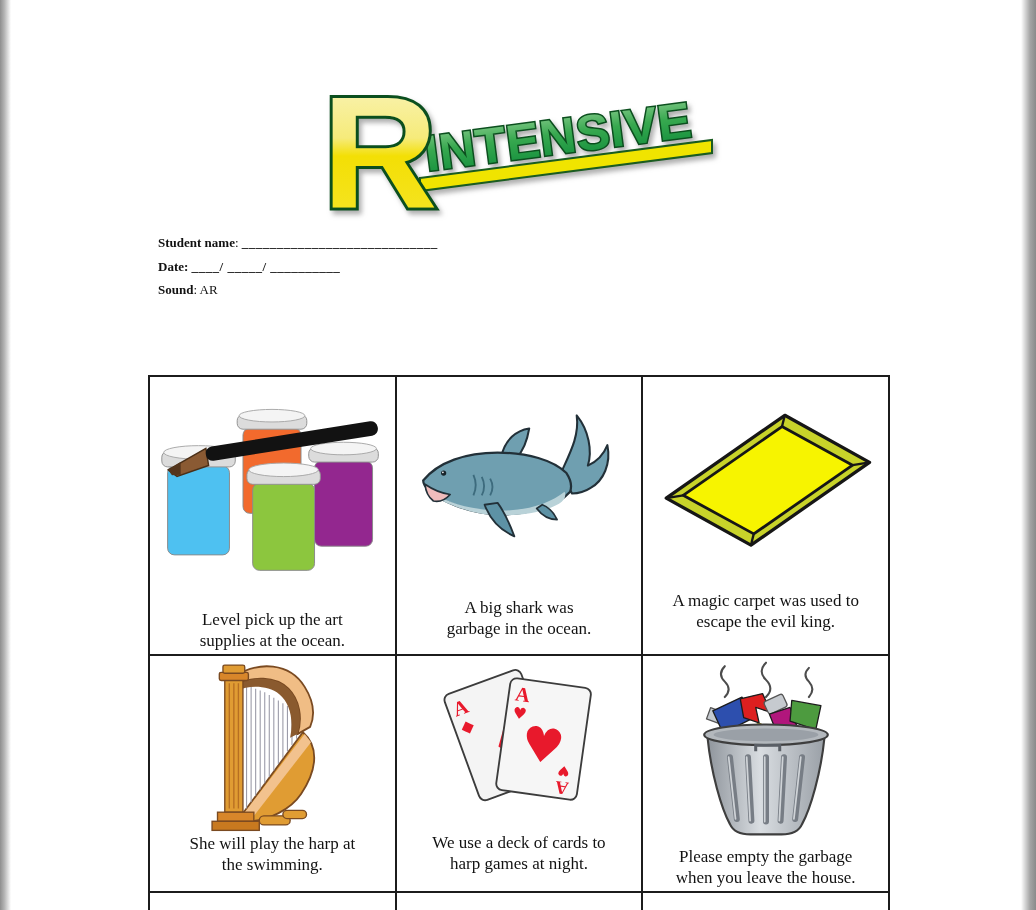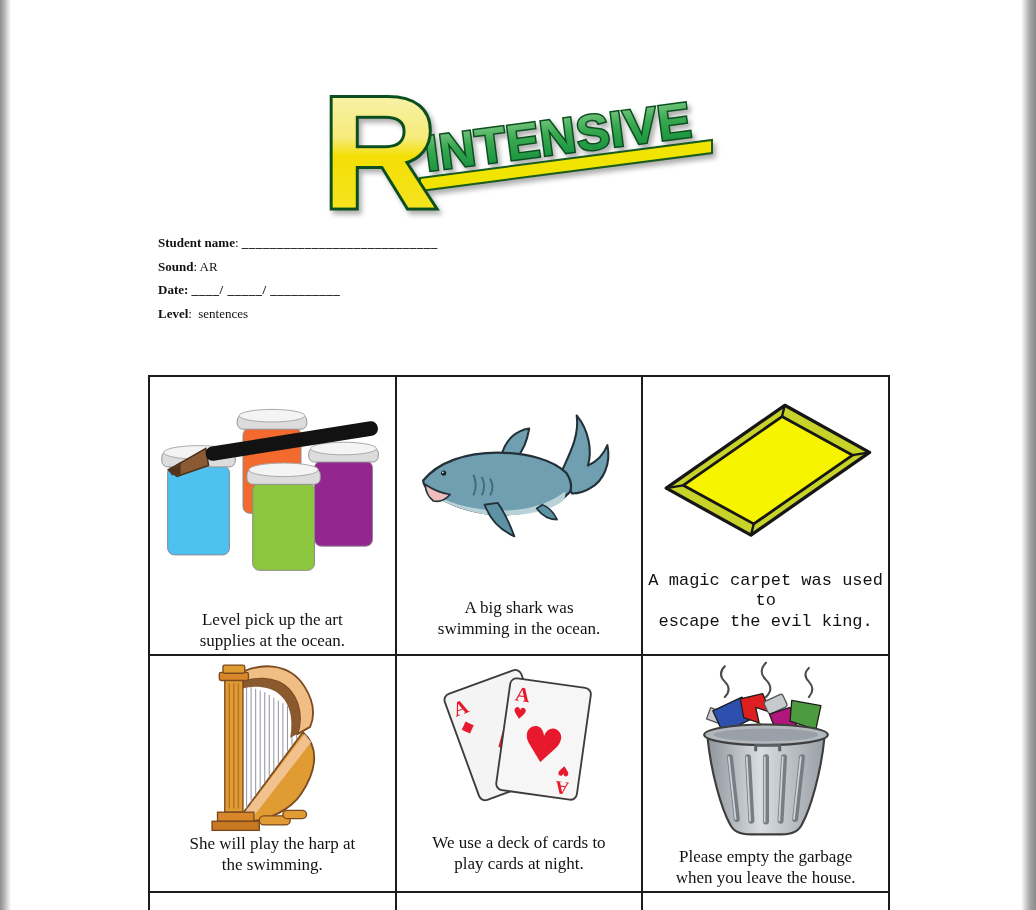--- a/index.html
+++ b/index.html
@@ -23,21 +23,21 @@
   table.worksheet { position:absolute; left:148px; top:375px; width:742px;
                     border-collapse:collapse; table-layout:fixed; }
   table.worksheet td { border:2px solid #1c1c1c; padding:0; vertical-align:bottom; }
   tr.r1 td { height:279px; } tr.r2 td { height:236px; } tr.r3 td { height:70px; }
 
   .cell { height:100%; display:flex; flex-direction:column; align-items:center; justify-content:flex-end; }
   .img-wrap { flex:1 1 auto; display:flex; align-items:center; justify-content:center; width:100%; overflow:hidden; }
   .caption { text-align:center; font-size:17px; line-height:20.5px; color:#121212; width:100%; }
   .cap-art     { padding-bottom:3px; }
   .cap-shark   { padding-bottom:15px; }
-  .cap-carpet  { padding-bottom:22px;font-family:Liberation Mono, monospace; }
+  .cap-carpet  { padding-bottom:22px; }
   .cap-harp    { padding-bottom:16px; }
   .cap-cards   { padding-bottom:17px; }
   .cap-garbage { padding-bottom:3px; }
   svg { display:block; }
 </style>
 </head>
 <body>
 
 <div class="edge-left"></div>
 <div class="edge-right"></div>
@@ -59,28 +59,25 @@
   <polygon points="108,118 400,80 400,93 108,131" fill="#f0e400" stroke="#1a5c20" stroke-width="2"></polygon>
   <text x="116" y="112" font-size="50" letter-spacing="0.5" fill="url(#gI)" stroke="#0b4f1e" stroke-width="3" paint-order="stroke" transform="rotate(-7.4 108 118)">INTENSIVE</text>
   <text x="10" y="148" font-size="160" fill="url(#gR)" stroke="#0b4f1e" stroke-width="6" paint-order="stroke">R</text>
 </svg>
 
 <div class="info">
   <div>
     <span class="lbl">Student name</span><span>: </span><span class="v-bold">____________________________</span>
   </div>
   <div>
-    <span class="lbl">Sound</span><span>: </span><span>AR</span>
-  </div>
-  <div>
     <span class="lbl">Date:</span>
     <span class="v-bold">____/ _____/ __________</span>
   </div>
   <div>
-    <span class="lbl">Level</span><span>: </span><span style="padding-left:3px">sentences</span>
+    <span class="lbl">Sound</span><span>: </span><span>AR</span>
   </div>
 </div>
 
 <table class="worksheet">
   <tbody>
       <tr class="r1">
 
     <td>
       <div class="cell">
         <div class="img-wrap">
@@ -135,21 +132,21 @@
 
             <path d="M134,110 C140,118 148,122 156,122 C152,114 146,108 140,106 Z" fill="#5d92a5" stroke="#223038" stroke-width="1.8" stroke-linejoin="round"></path>
 
             <path d="M14,84 Q27,93 41,95 Q33,104 23,102 Q15,96 14,84 Z" fill="#f0bcbc" stroke="#223038" stroke-width="1.8" stroke-linejoin="round"></path>
             <circle cx="34" cy="72" r="2.8" fill="#18242b"></circle>
             <circle cx="33.2" cy="71.2" r="0.9" fill="#ffffff"></circle>
           </svg>
         </div>
         <div class="caption cap-shark">
           <div>A big shark was</div>
-          <div>swimming in the ocean.</div>
+          <div>garbage in the ocean.</div>
         </div>
       </div>
     </td>
 
     <td>
       <div class="cell">
         <div class="img-wrap">
           <svg width="226" height="160" viewBox="0 0 240 170">
             <polygon points="14,100 140,12 230,62 104,150" stroke="#161616" stroke-width="3.5" stroke-linejoin="round" fill="#c8d32a"></polygon>
             <polygon points="32,97 137,24 212,65 107,138" stroke="#161616" stroke-width="3" stroke-linejoin="round" fill="#f7f400"></polygon>
@@ -219,21 +216,21 @@
               <text x="44" y="86" font-size="52" text-anchor="middle" font-family="DejaVu Sans, sans-serif" fill="#e8192c">♥</text>
               <g transform="translate(78,104) rotate(180)">
                 <text x="0" y="0" font-size="20" font-weight="bold" font-family="Liberation Serif, DejaVu Serif, serif" fill="#e8192c">A</text>
                 <text x="1" y="17" font-size="15" font-family="DejaVu Sans, sans-serif" fill="#e8192c">♥</text>
               </g>
             </g>
           </svg>
         </div>
         <div class="caption cap-cards">
           <div>We use a deck of cards to</div>
-          <div>play cards at night.</div>
+          <div>harp games at night.</div>
         </div>
       </div>
     </td>
 
     <td>
       <div class="cell">
         <div class="img-wrap">
           <svg width="172" height="182" viewBox="0 0 200 212">
             <defs>
               <linearGradient id="gGarb" x1="0" y1="0" x2="1" y2="0">

